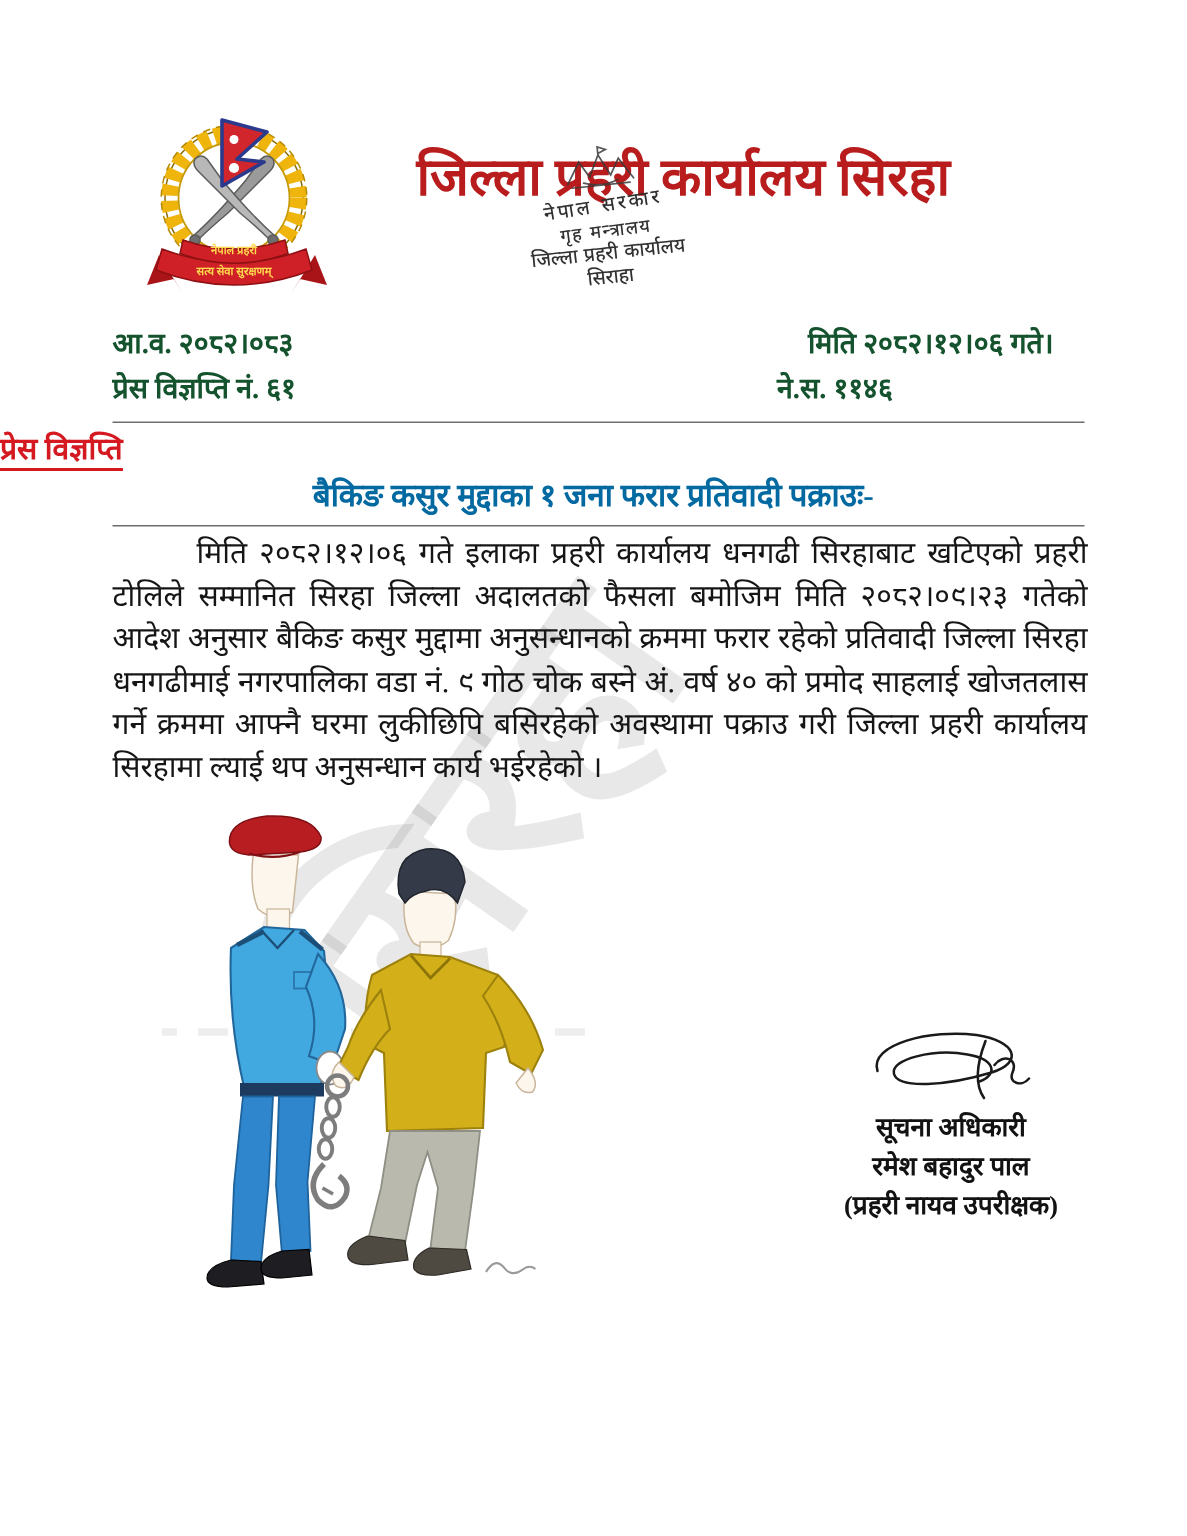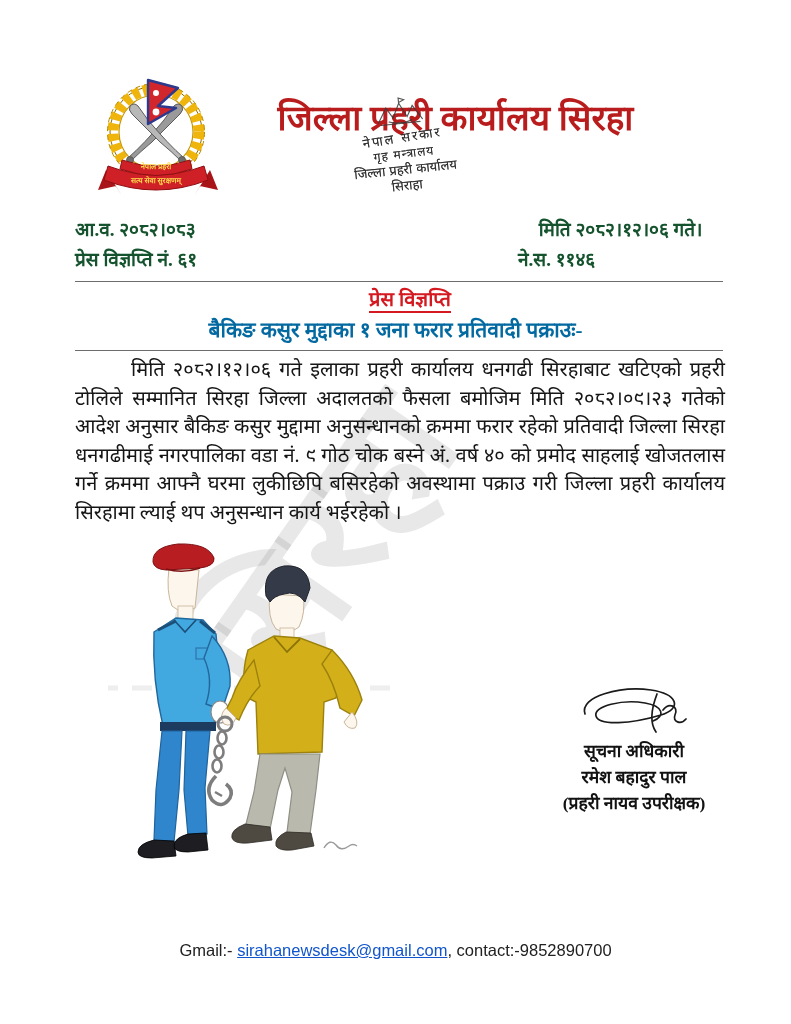--- a/index.html
+++ b/index.html
@@ -49,22 +49,22 @@
   .meta .row{display:flex;justify-content:space-between;line-height:30px;}
   .meta .right-col{width:205px;}
   .meta .r1{text-align:center;}
   .meta .r2{}
   
   .rule{position:absolute;left:75px;width:648px;border-top:1.6px solid #6d6d6d;z-index:2;}
   .rule-top{top:281px;}
   .rule-bottom{top:350px;}
   
   .h-press{
-    position:absolute;left:0;right:0;top:285px;text-align:center;
-    font-size:20px;font-weight:bold;color:#d41920;z-index:2;padding-left:29px;
+    position:absolute;left:0;right:0;top:285px;
+    font-size:20px;font-weight:bold;color:#d41920;z-index:2;
   }
   .h-press span{border-bottom:2px solid #d41920;padding-bottom:1px;}
   .h-subject{
     position:absolute;left:0;right:0;top:315px;text-align:center;
     font-size:21px;font-weight:bold;color:#0369a1;z-index:2;
   }
   
   .body-text{
     position:absolute;left:75px;top:355px;width:650px;
     font-size:20px;line-height:28.5px;text-align:justify;
@@ -236,17 +236,14 @@
         <path d="M16,32 C10,14 52,4 82,8 C108,12 114,26 92,33 C62,42 30,44 27,34 C24,24 54,17 76,21 C94,24 97,34 84,39"></path>
         <path d="M88,12 C83,25 80,40 87,50"></path>
         <path d="M94,28 C100,20 110,24 106,33 C103,40 112,43 117,37"></path>
       </g>
     </svg>
     <div class="sig-line">सूचना अधिकारी</div>
     <div class="sig-line">रमेश बहादुर पाल</div>
     <div class="sig-line">(प्रहरी नायव उपरीक्षक)</div>
   </div>
 
-  <div class="footer">
-    <span>Gmail:- </span><a href="#">sirahanewsdesk@gmail.com</a><span>, contact:-9852890700</span>
-  </div>
 
 </div>
 
 </body></html>

